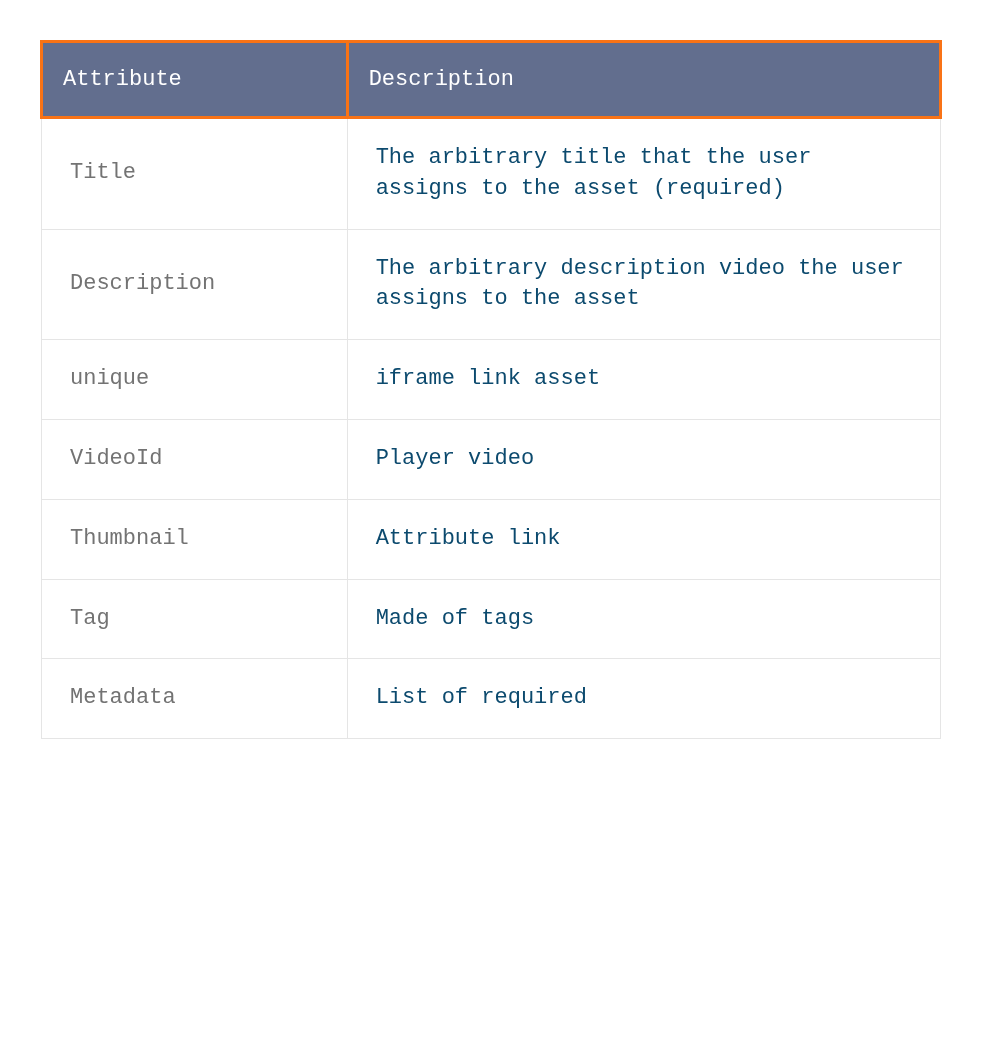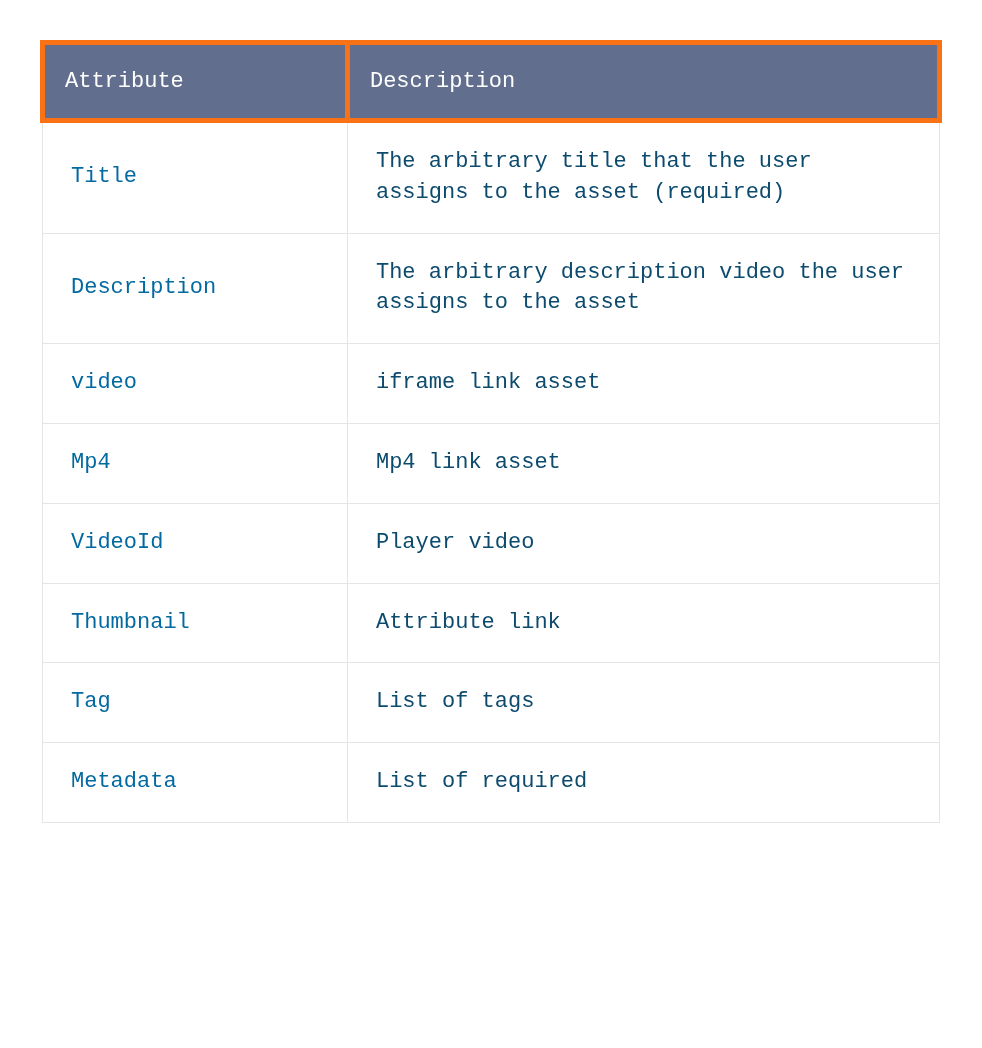--- a/index.html
+++ b/index.html
@@ -18,31 +18,31 @@
       border-collapse: collapse;
       border: 1px solid #e5e5e5;
     }
     thead th {
       background-color: #626e8e;
       color: #ffffff;
       font-weight: 400;
       text-align: left;
       padding: 24px 20px;
       font-size: 22px;
-      border: 5px solid #f97316;
+      border: 3px solid #f97316;
     }
     tbody td {
       padding: 24px 28px;
       font-size: 22px;
       border: 1px solid #e5e5e5;
       vertical-align: middle;
       line-height: 1.4;
     }
     tbody td.attr-cell {
-      color: #0369a1;
+      color: #737373;
       width: 34%;
     }
     tbody td.desc-cell {
       color: #0c4a6e;
       width: 66%;
     }
   </style>
 </head>
 <body>
 
@@ -56,37 +56,33 @@
   <tbody>
     <tr>
       <td class="attr-cell">Title</td>
       <td class="desc-cell">The arbitrary title that the user assigns to the asset (required)</td>
     </tr>
     <tr>
       <td class="attr-cell">Description</td>
       <td class="desc-cell">The arbitrary description video the user assigns to the asset</td>
     </tr>
     <tr>
-      <td class="attr-cell">video</td>
+      <td class="attr-cell">unique</td>
       <td class="desc-cell">iframe link asset</td>
-    </tr>
-    <tr>
-      <td class="attr-cell">Mp4</td>
-      <td class="desc-cell">Mp4 link asset</td>
     </tr>
     <tr>
       <td class="attr-cell">VideoId</td>
       <td class="desc-cell">Player video</td>
     </tr>
     <tr>
       <td class="attr-cell">Thumbnail</td>
       <td class="desc-cell">Attribute link</td>
     </tr>
     <tr>
       <td class="attr-cell">Tag</td>
-      <td class="desc-cell">List of tags</td>
+      <td class="desc-cell">Made of tags</td>
     </tr>
     <tr>
       <td class="attr-cell">Metadata</td>
       <td class="desc-cell">List of required</td>
     </tr>
   </tbody>
 </table>
 
 </body></html>

